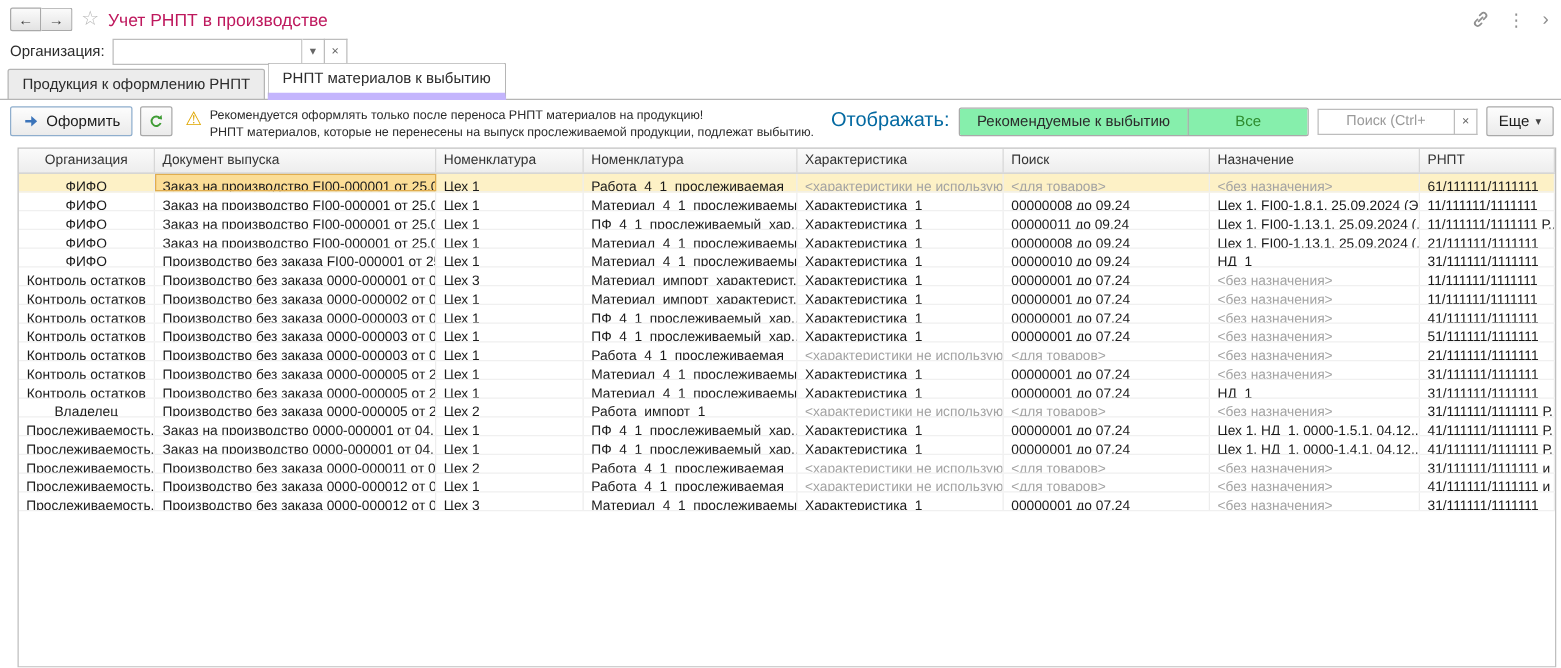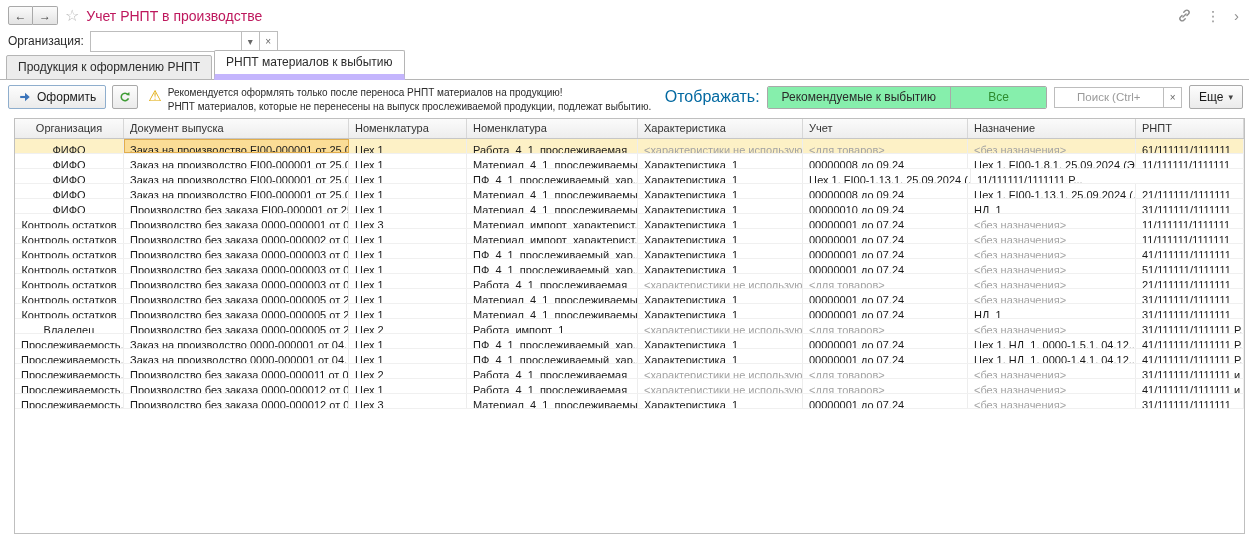--- a/index.html
+++ b/index.html
@@ -148,21 +148,21 @@
     </div>
   </div>
 
   <div class="table">
     <div class="thead">
         <div class="th c0">Организация</div>
         <div class="th c1">Документ выпуска</div>
         <div class="th c2">Номенклатура</div>
         <div class="th c3">Номенклатура</div>
         <div class="th c4">Характеристика</div>
-        <div class="th c5">Учет</div>
+        <div class="th c5">Поиск</div>
         <div class="th c6">Назначение</div>
         <div class="th c7">РНПТ</div>
       </div>
     <div class="tbody">
         <div class="tr selected">
           <div class="td c0">ФИФО</div>
           <div class="td c1 current">Заказ на производство FI00-000001 от 25.09.202...</div>
           <div class="td c2">Цех 1</div>
           <div class="td c3">Работа_4_1_прослеживаемая</div>
           <div class="td c4 muted">&lt;характеристики не использую...</div>
@@ -179,20 +179,21 @@
           <div class="td c5">00000008 до 09.24</div>
           <div class="td c6">Цех 1, FI00-1.8.1, 25.09.2024 (Э...</div>
           <div class="td c7">11/111111/1111111</div>
         </div>
         <div class="tr">
           <div class="td c0">ФИФО</div>
           <div class="td c1">Заказ на производство FI00-000001 от 25.09.202...</div>
           <div class="td c2">Цех 1</div>
           <div class="td c3">ПФ_4_1_прослеживаемый_хар...</div>
           <div class="td c4">Характеристика_1</div>
+          <div class="td c5">00000011 до 09.24</div>
           <div class="td c6">Цех 1, FI00-1.13.1, 25.09.2024 (...</div>
           <div class="td c7">11/111111/1111111 Р...</div>
         </div>
         <div class="tr">
           <div class="td c0">ФИФО</div>
           <div class="td c1">Заказ на производство FI00-000001 от 25.09.202...</div>
           <div class="td c2">Цех 1</div>
           <div class="td c3">Материал_4_1_прослеживаемы...</div>
           <div class="td c4">Характеристика_1</div>
           <div class="td c5">00000008 до 09.24</div>

